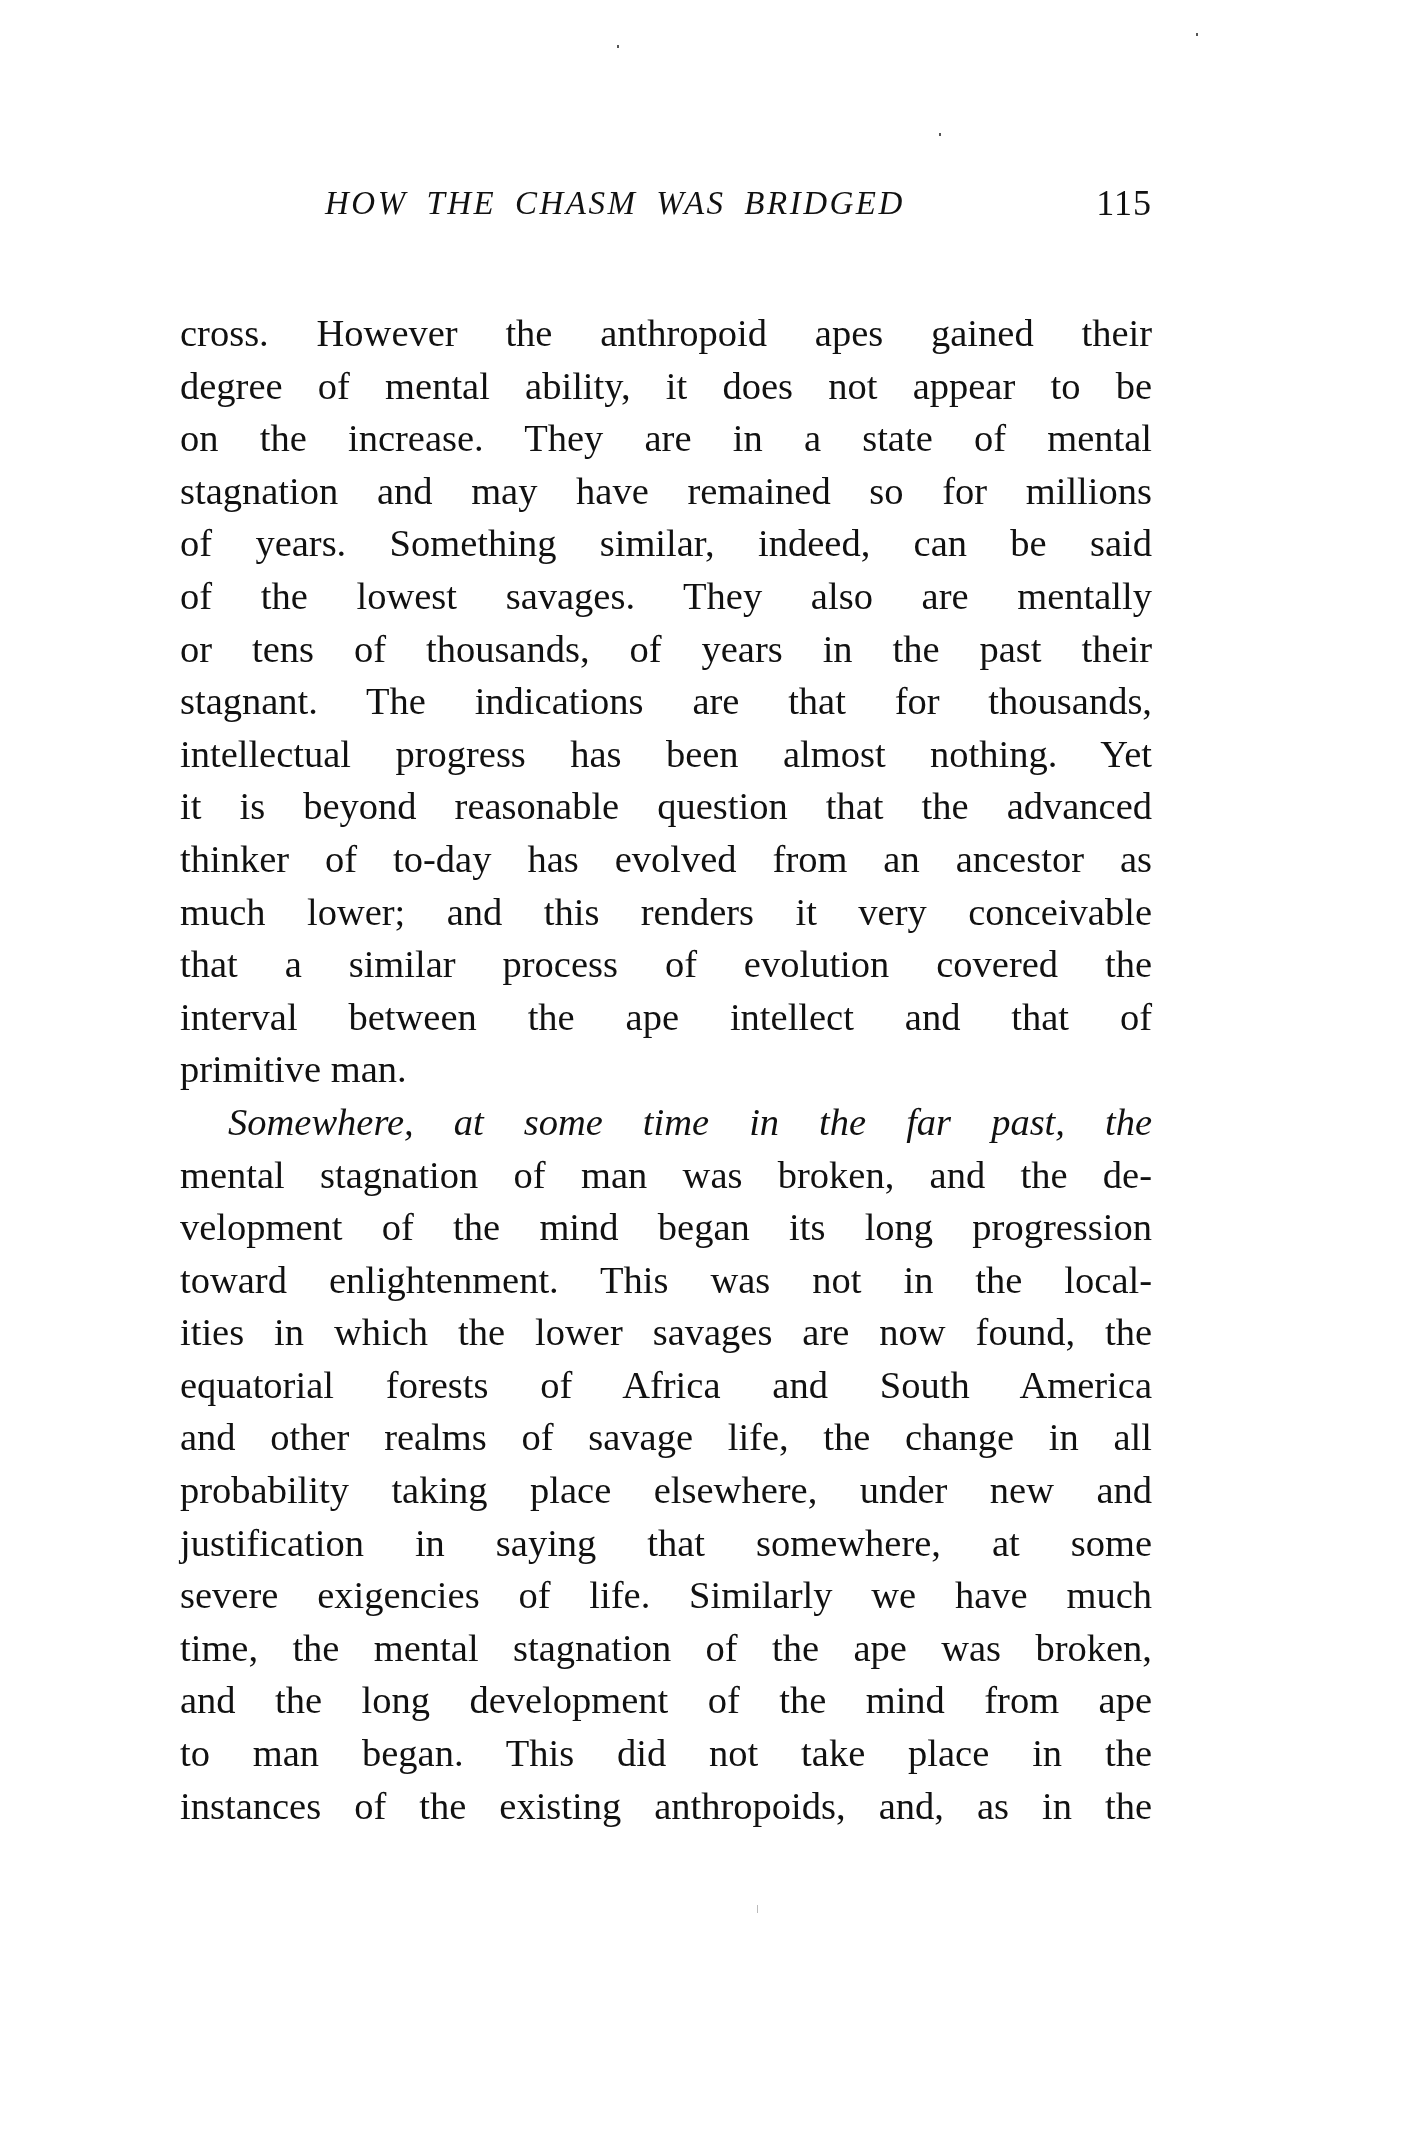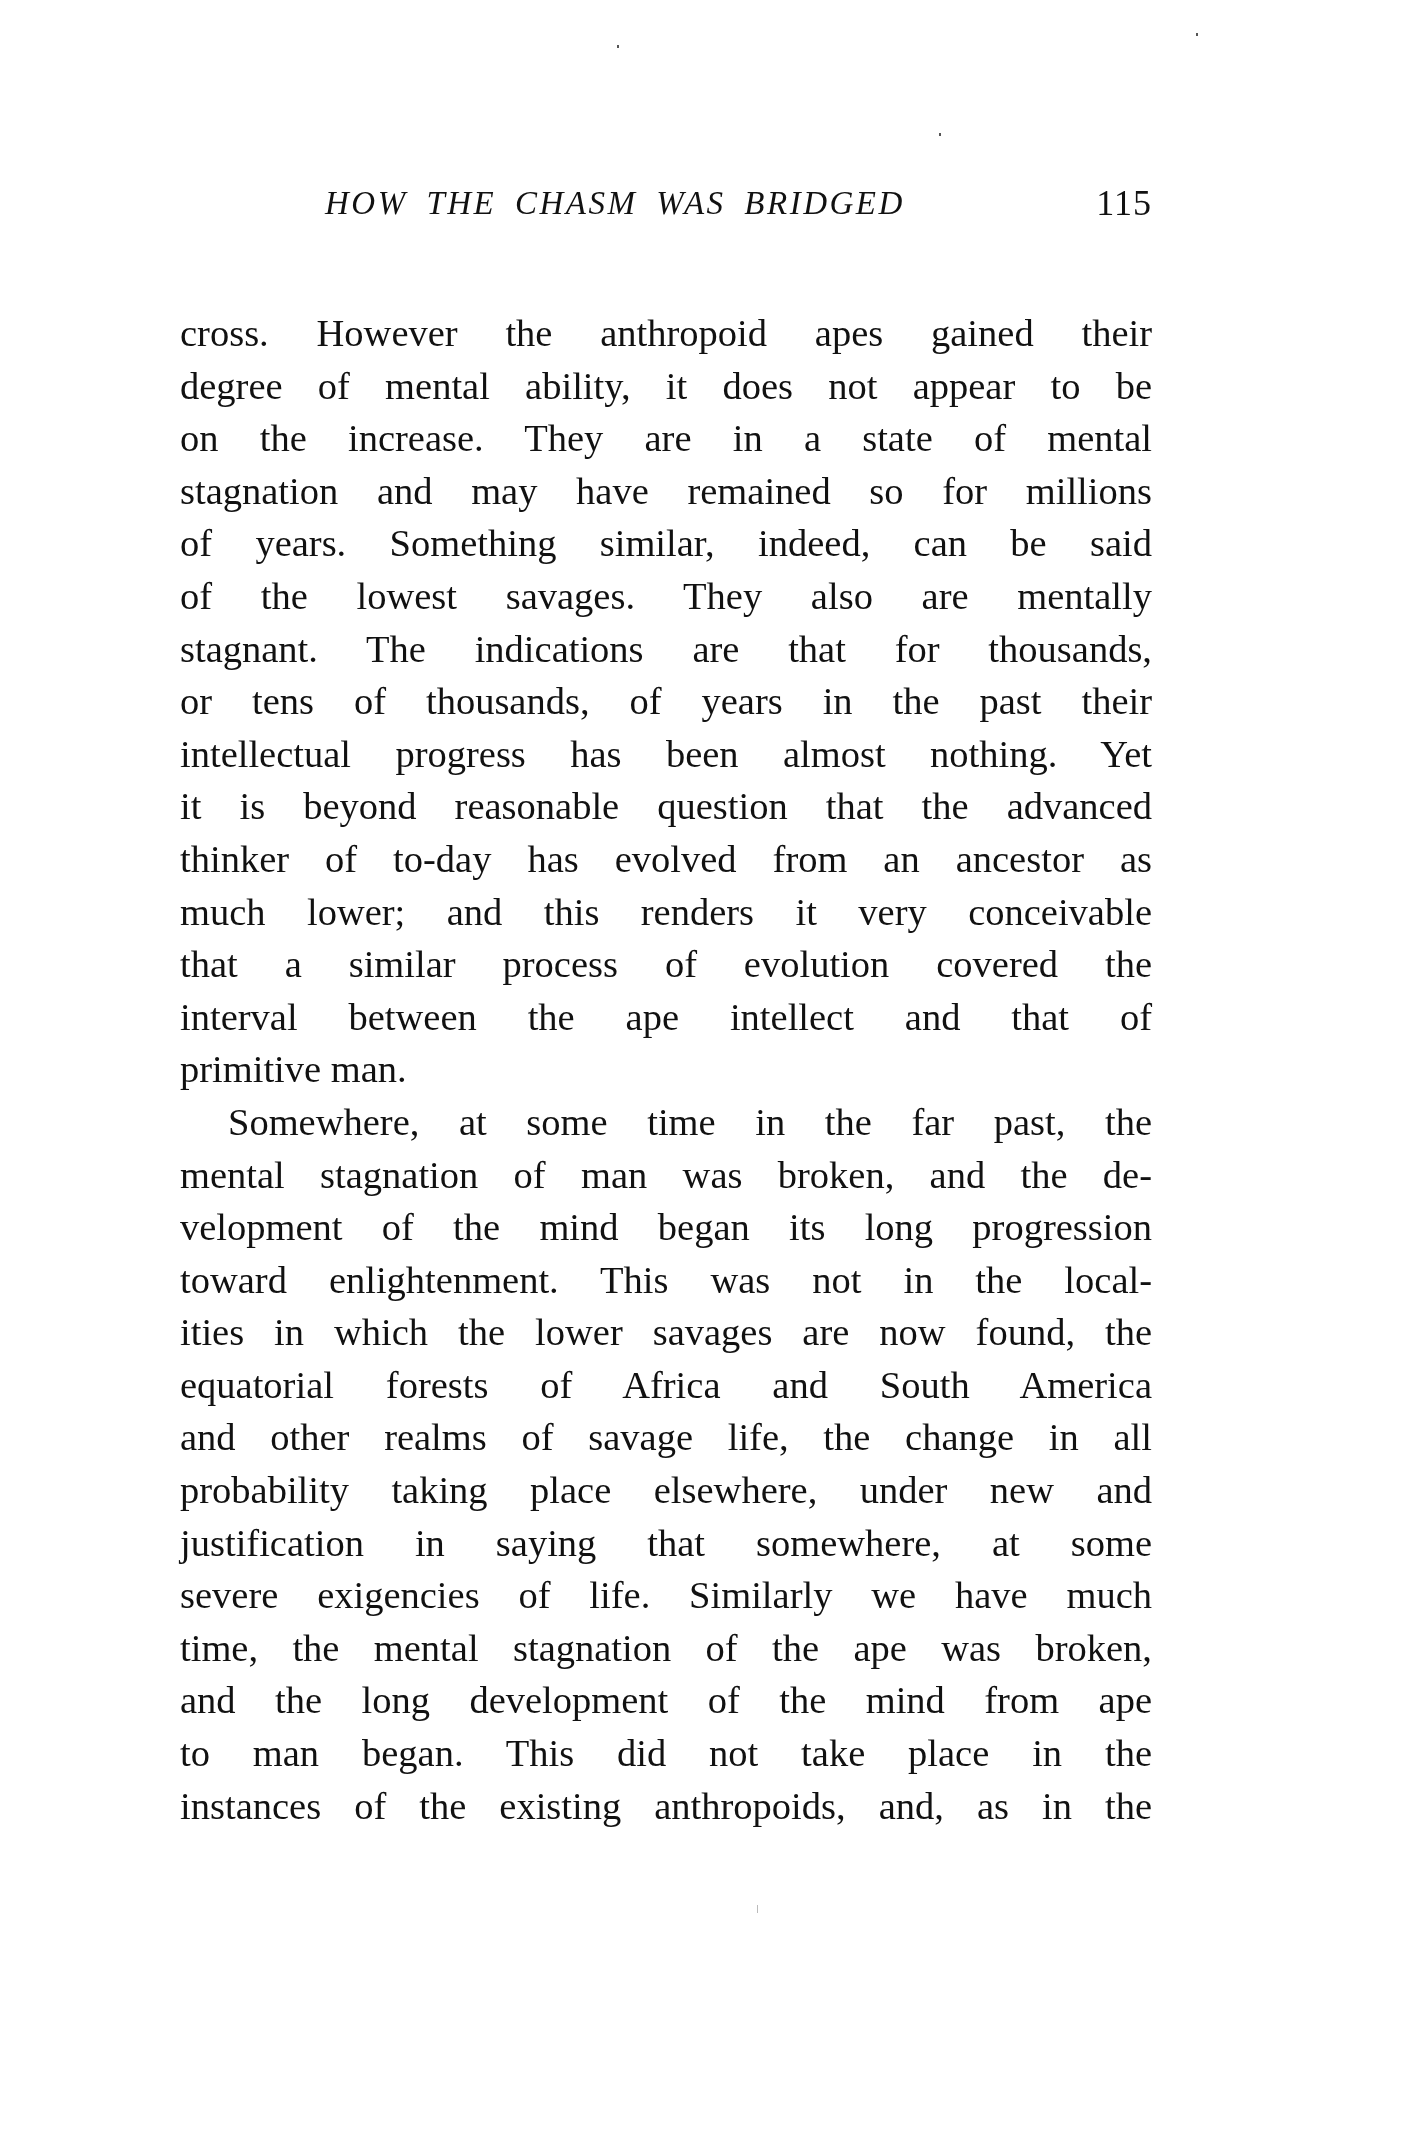--- a/index.html
+++ b/index.html
@@ -61,20 +61,21 @@
       font-size: 38.5px;
       white-space: nowrap;
       text-align: justify;
       text-align-last: justify;
     }
     .line.last {
       text-align-last: left;
     }
     .line.indent {
       padding-left: 48px;
+      font-style: italic;
     }
     .speck {
       position: absolute;
       width: 2px;
       height: 3px;
       background: #555;
     }
   </style>
 </head>
 <body>
@@ -87,22 +88,22 @@
   </div>
 
   <div class="body-text" id="body-text">
       <div>
         <span class="line">cross.  However the anthropoid apes gained their</span>
         <span class="line">degree of mental ability, it does not appear to be</span>
         <span class="line">on the increase.  They are in a state of mental</span>
         <span class="line">stagnation and may have remained so for millions</span>
         <span class="line">of years.  Something similar, indeed, can be said</span>
         <span class="line">of the lowest savages.  They also are mentally</span>
+        <span class="line">or tens of thousands, of years in the past their</span>
         <span class="line">stagnant.  The indications are that for thousands,</span>
-        <span class="line">or tens of thousands, of years in the past their</span>
         <span class="line">intellectual progress has been almost nothing.  Yet</span>
         <span class="line">it is beyond reasonable question that the advanced</span>
         <span class="line">thinker of to-day has evolved from an ancestor as</span>
         <span class="line">much lower; and this renders it very conceivable</span>
         <span class="line">that a similar process of evolution covered the</span>
         <span class="line">interval between the ape intellect and that of</span>
         <span class="line last">primitive man.</span>
       </div>
       <div>
         <span class="line indent">Somewhere, at some time in the far past, the</span>

